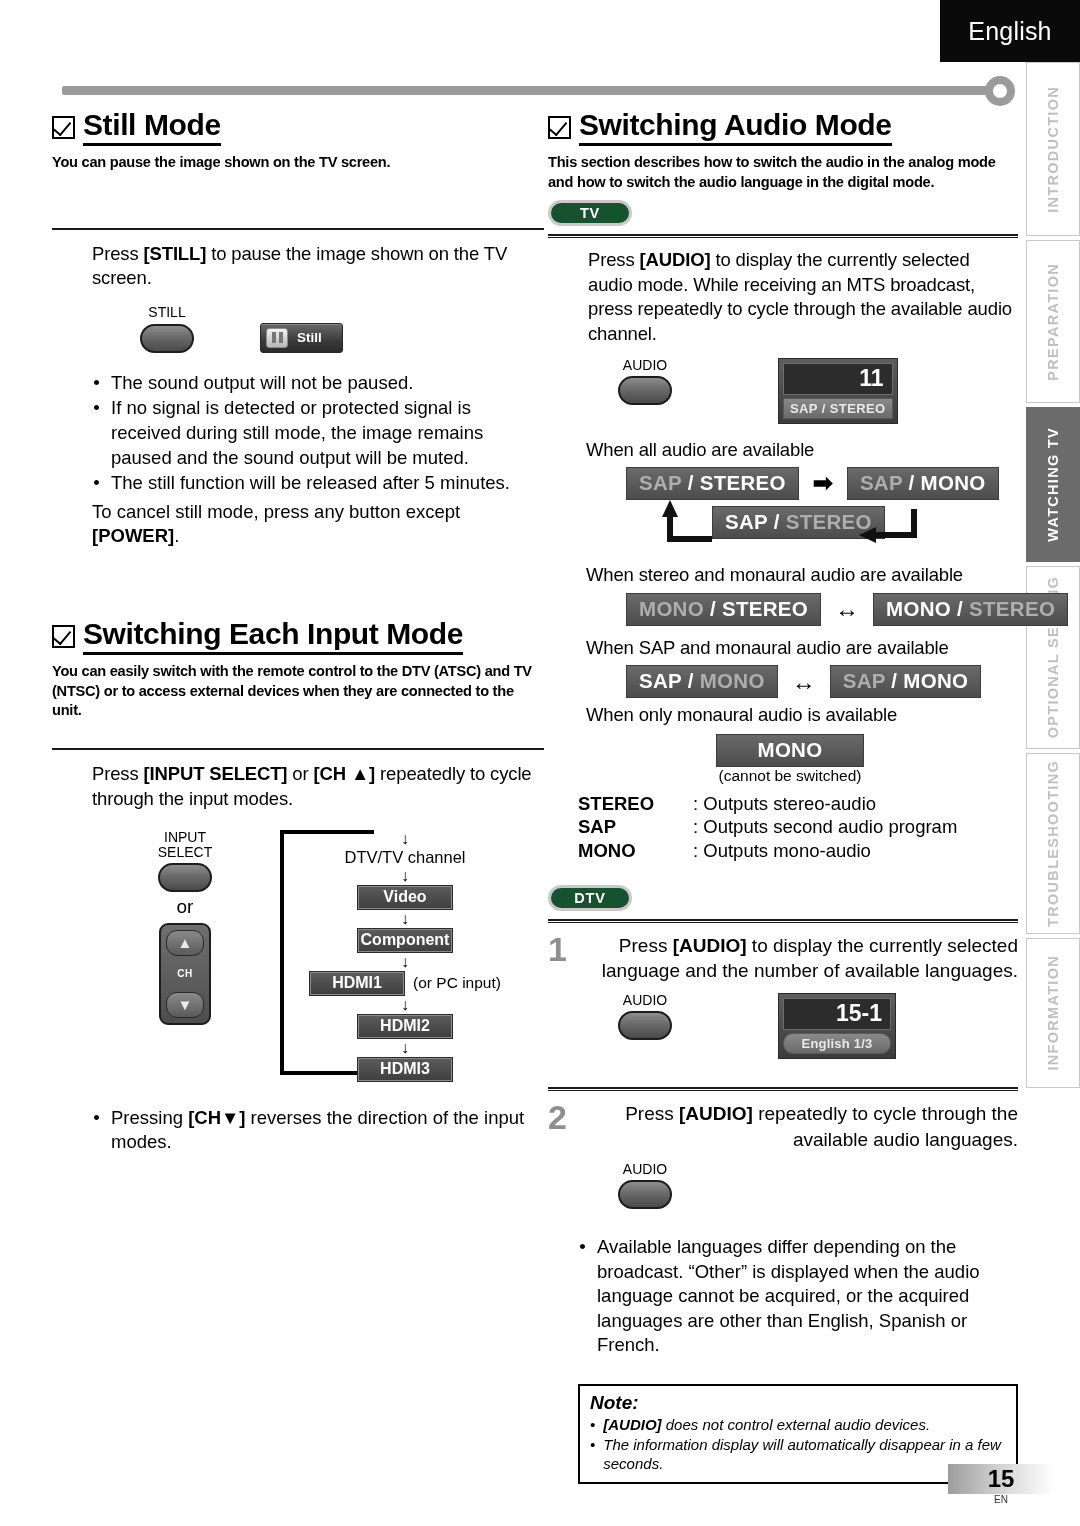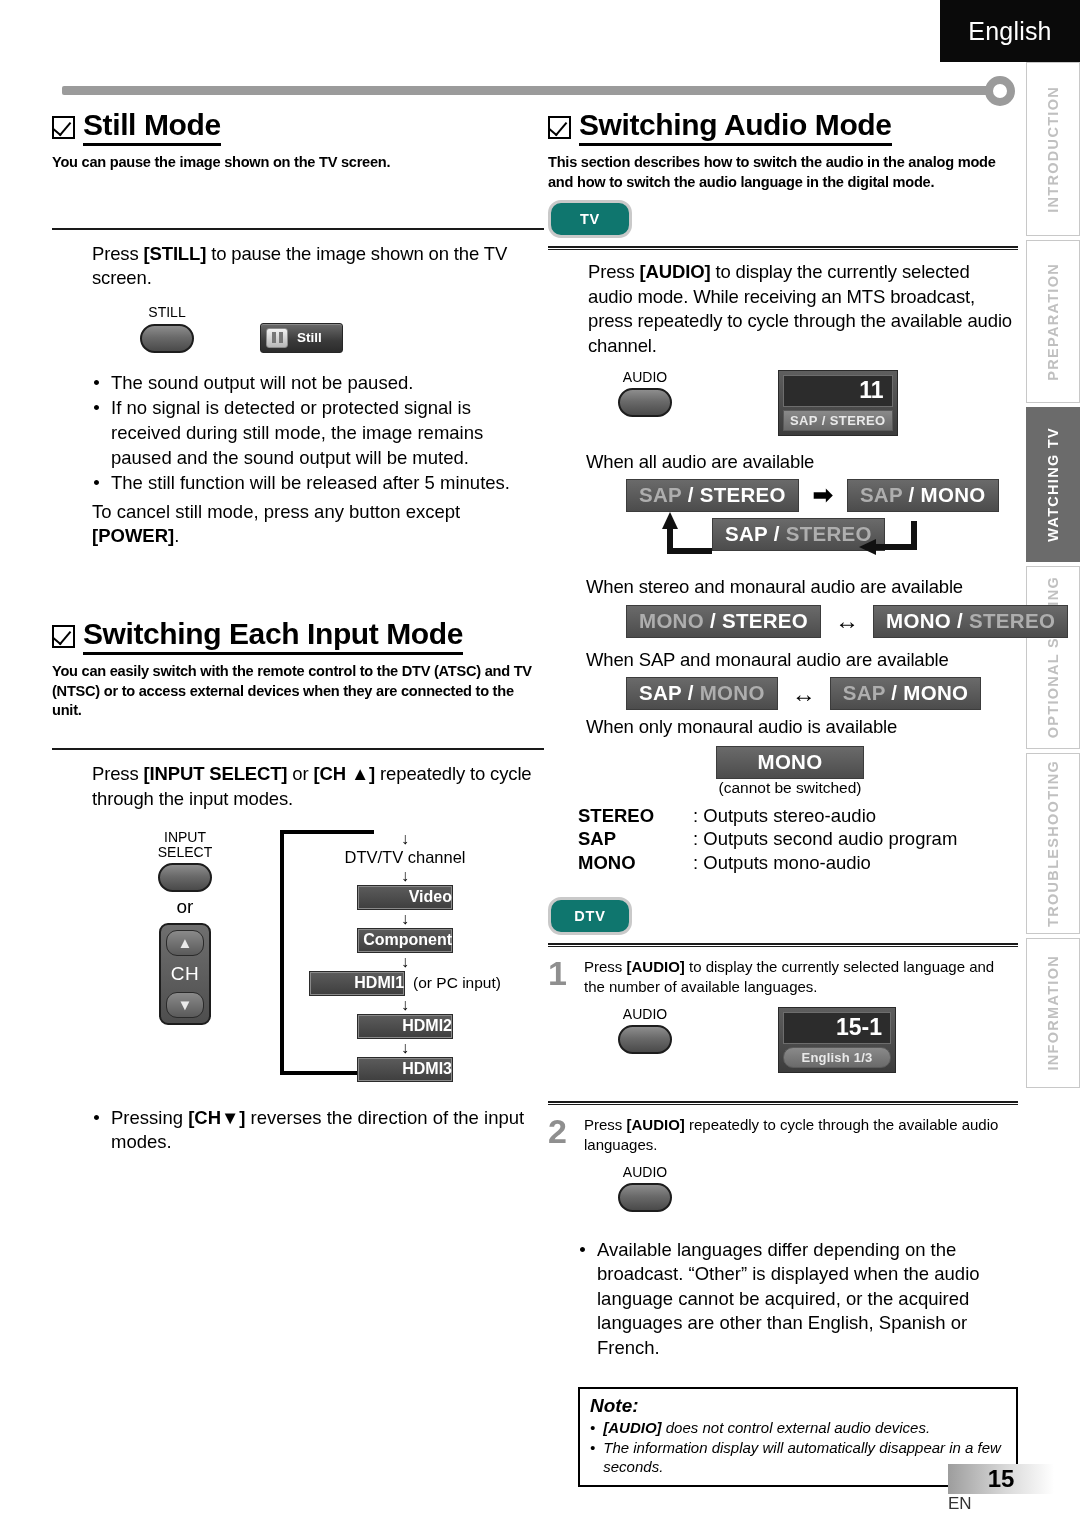--- a/index.html
+++ b/index.html
@@ -110,21 +110,21 @@
     display: flex; flex-direction: column; align-items: center;
     justify-content: space-between; padding: 5px 0;
   }
   .rock-pad {
     width: 38px; height: 26px; border-radius: 11px;
     background: linear-gradient(180deg,#8a8a8a,#5a5a5a);
     border: 1.5px solid #2a2a2a;
     display: flex; align-items: center; justify-content: center;
     color: #eaeaea; font-size: 15px; line-height: 1;
   }
-  .ch-text { color: #fff; font-size: 19px; font-weight: 400; letter-spacing: .6px; }
+  .ch-text { color: #fff; font-size: 10px; font-weight: 700; letter-spacing: .6px; }
 
   
   .osd-still {
     display: inline-flex; align-items: center; gap: 9px;
     padding: 4px 20px 4px 5px; border-radius: 3px;
     background: linear-gradient(180deg,#6a6a6a,#3a3a3a 60%,#2b2b2b);
     border: 1px solid #262626;
     box-shadow: inset 0 1px 0 #8a8a8a;
   }
   .pause-ico {
@@ -169,32 +169,32 @@
 
   .cap-note { font-size: 15.5px; text-align: center; }
 
   .legend { margin-top: 7px; font-size: 18.5px; line-height: 1.28; }
   .legend-row { display: flex; }
   .legend-row .k { width: 115px; font-weight: 700; }
 
   
   .badge {
     display: inline-flex; align-items: center; justify-content: center;
-    width: 84px; height: 38px; border-radius: 13px;
-    background: #0f766e; border: 3px solid #c9c9c9;
+    width: 84px; height: 26px; border-radius: 13px;
+    background: #14532d; border: 3px solid #c9c9c9;
     color: #fff; font-size: 14.5px; font-weight: 700; letter-spacing: .8px;
   }
 
   
   .step { display: flex; gap: 12px; }
   .step-n {
     flex: 0 0 auto; width: 24px;
     font-size: 34px; font-weight: 700; color: #8f8f8f; line-height: .95;
   }
-  .step-t { font-size: 15px; line-height: 1.33; }
+  .step-t { font-size: 19px; line-height: 1.33; text-align: right; }
 
   
   .note {
     border: 2px solid #000; padding: 6px 10px 9px;
   }
   .note h4 { font-size: 19px; font-style: italic; font-weight: 700; }
   .note .nb {
     display: flex; gap: 8px; font-size: 15px; font-style: italic;
     line-height: 1.27; margin-top: 1px;
   }
@@ -209,36 +209,36 @@
   .flow-col {
     position: absolute; left: 30px; top: 0; width: 190px;
     display: flex; flex-direction: column; align-items: center;
   }
   .fl-arrow { font-size: 16px; line-height: 1; margin: 1px 0; }
   .fl-text { font-size: 16.5px; }
   .fl-chip {
     background: linear-gradient(180deg,#5c5c5c,#3e3e3e);
     border: 1px solid #2b2b2b;
     color: #fff; font-size: 16px; font-weight: 700;
-    padding: 2px 0 3px; text-align: right; width: 96px;
+    padding: 2px 0 3px; text-align: center; width: 96px;
     box-shadow: inset 0 0 0 1px #8a8a8a;
   }
   .fl-wrap { display: flex; align-items: center; gap: 8px; }
   .fl-side { font-size: 15.5px; white-space: nowrap; }
 
   
   .pgnum {
     position: absolute; left: 948px; top: 1464px; width: 106px; height: 30px;
     background: linear-gradient(90deg,#9d9d9d,#d9d9d9 55%,#ffffff);
     display: flex; align-items: center; justify-content: center;
     font-size: 24px; font-weight: 700; color: #000;
   }
   .pgen {
     position: absolute; left: 948px; top: 1494px; width: 106px;
-    text-align: left; font-size: 17px; color: #333;
+    text-align: center; font-size: 10px; color: #333;
   }
 </style>
 </head>
 <body>
 
 <div class="page">
 
   <div class="lang-tab">English</div>
   <div class="rule-bar"></div>
   <div class="rule-ring"></div>

